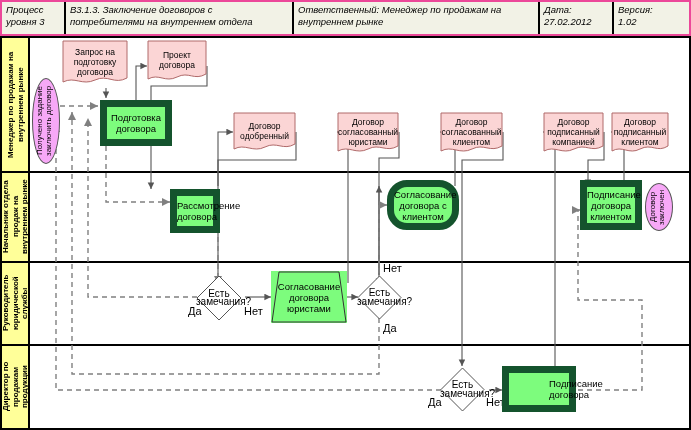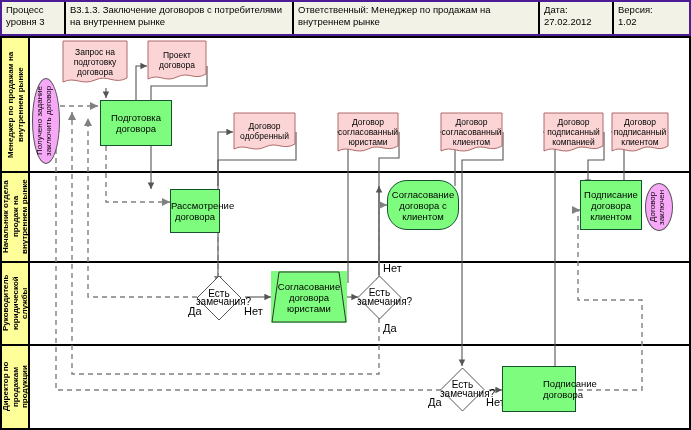--- a/index.html
+++ b/index.html
@@ -1,41 +1,41 @@
 <!DOCTYPE html>
 <html><head>
 <meta charset="utf-8">
 <style>
   html,body{margin:0;padding:0;background:#fff;}
   body{font-family:"Liberation Sans","DejaVu Sans",sans-serif;}
   #page{position:relative;width:691px;height:430px;background:#ffffff;overflow:hidden;}
 
   
   .hdr{position:absolute;left:0;top:0;width:691px;height:36px;box-sizing:border-box;
-       border:2px solid #4c1d95;background:#f2f2e6;}
+       border:2px solid #ec4899;background:#f2f2e6;font-style:italic;}
   .hdr-cell{position:absolute;top:0;height:32px;box-sizing:border-box;
             padding:2px 4px 0 4px;font-size:9.5px;line-height:11.5px;color:#000;}
   .hdr-div{position:absolute;top:0;width:2px;height:32px;background:#000;}
 
   
   .lane-frame{position:absolute;left:0;top:36px;width:691px;height:394px;
               box-sizing:border-box;border:2px solid #000;}
   .lane-sep{position:absolute;left:0;width:691px;height:2px;background:#000;}
   .lane-label{position:absolute;left:2px;width:28px;box-sizing:border-box;
               background:#ffff99;border-right:2px solid #000;border-bottom:1px solid #000;
               display:flex;align-items:center;justify-content:center;}
   .lane-label span{display:block;writing-mode:vertical-rl;transform:rotate(180deg);
                    font-size:8px;line-height:9.5px;text-align:center;font-weight:bold;color:#000;}
 
   
   .node{position:absolute;box-sizing:border-box;display:flex;align-items:center;
         justify-content:center;text-align:center;color:#000;}
   .node-txt{display:block;width:100%;padding:0 2px;}
 
-  .proc{background:#7dfc7d;border:1px solid #14532d;font-size:9.5px;line-height:11px;}
+  .proc{background:#7dfc7d;border:7px solid #14532d;font-size:9.5px;line-height:11px;}
   .proc-trap{background:#7dfc7d;border:none;font-size:9.5px;line-height:11px;}
   .ev{background:#f7a8f7;border:1px solid #555;border-radius:50%;font-size:8px;line-height:9px;}
   .dia{font-size:10px;line-height:8.5px;}
   .doc{font-size:8.5px;line-height:10px;}
   .doc-txt{position:relative;z-index:2;padding-bottom:4px;}
   .edge-lab{position:absolute;font-size:11px;color:#000;white-space:nowrap;}
 
   svg.ov{position:absolute;left:0;top:0;width:691px;height:430px;pointer-events:none;}
   svg.shp{position:absolute;left:0;top:0;overflow:visible;}
 </style>
@@ -44,21 +44,21 @@
 
 <div id="page">
 
   <div class="hdr">
     <div class="hdr-cell" style="left:0;width:62px;">
       <div>Процесс уровня 3</div>
     </div>
     <div class="hdr-div" style="left:62px;"></div>
 
     <div class="hdr-cell" style="left:64px;width:226px;">
-      <div>В3.1.3.  Заключение договоров с потребителями на внутреннем рынке</div>
+      <div>В3.1.3.  Заключение договоров с потребителями на внутреннем отдела</div>
     </div>
     <div class="hdr-div" style="left:290px;"></div>
 
     <div class="hdr-cell" style="left:292px;width:244px;">
       <div>Ответственный: Менеджер по продажам на внутреннем рынке</div>
     </div>
     <div class="hdr-div" style="left:536px;"></div>
 
     <div class="hdr-cell" style="left:538px;width:72px;">
       <div>Дата:</div>

